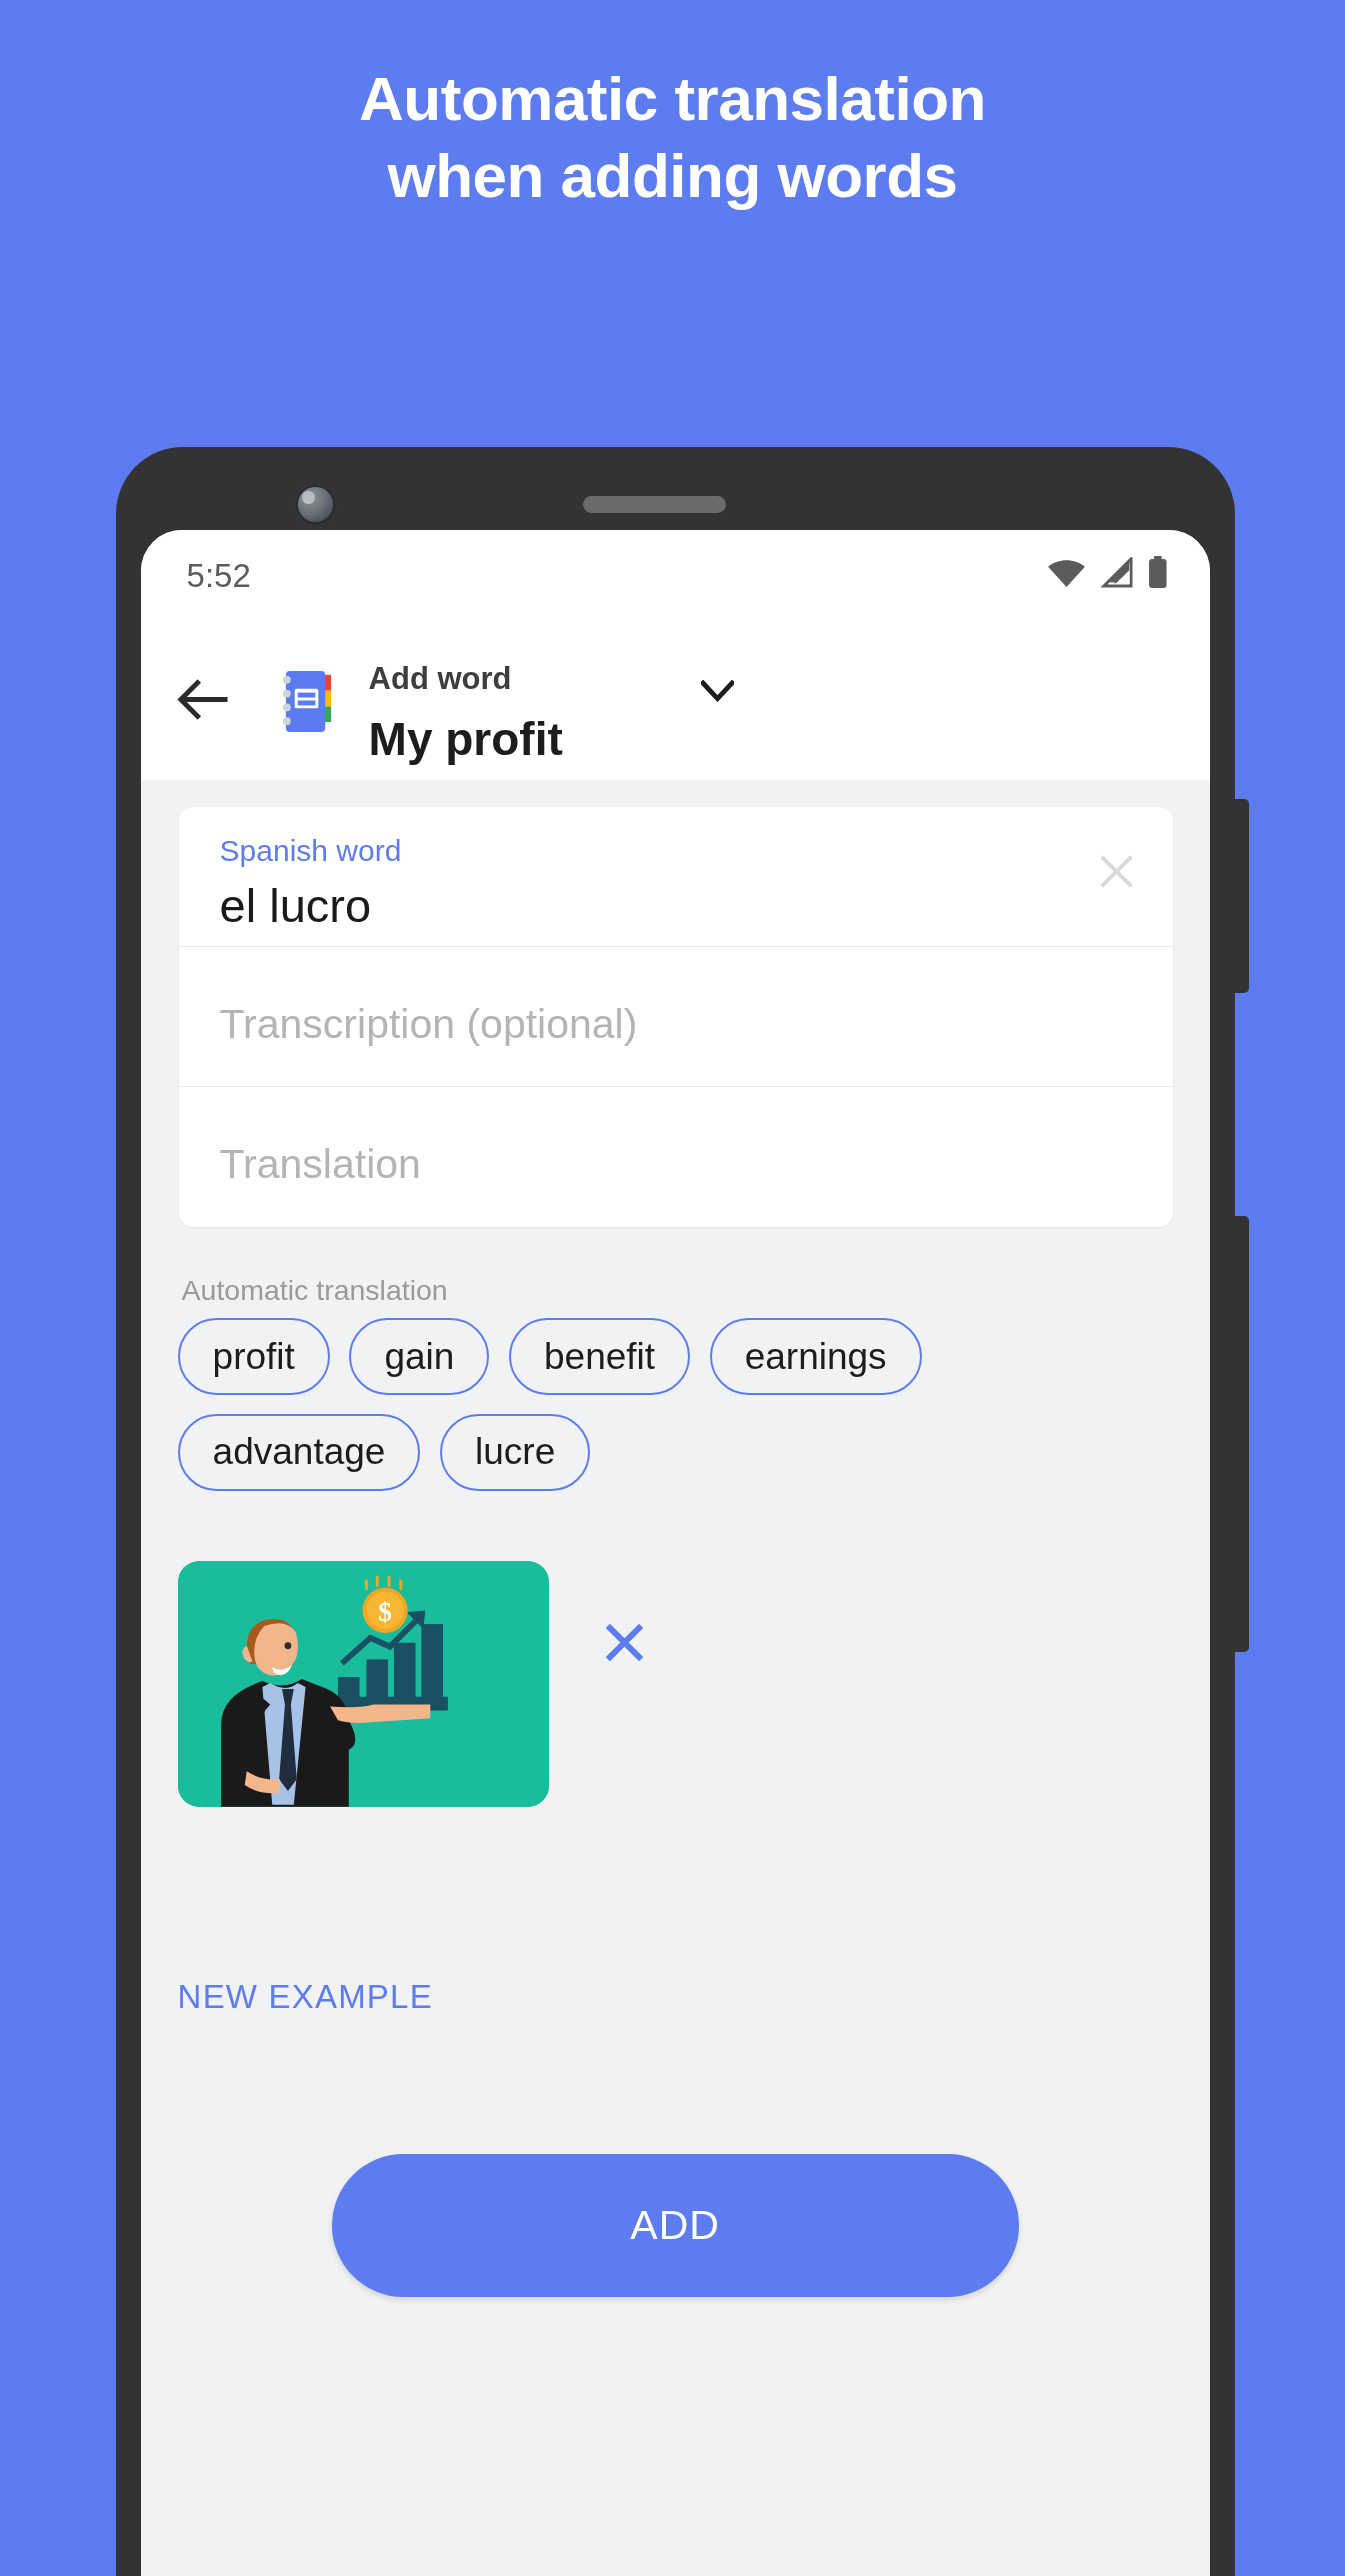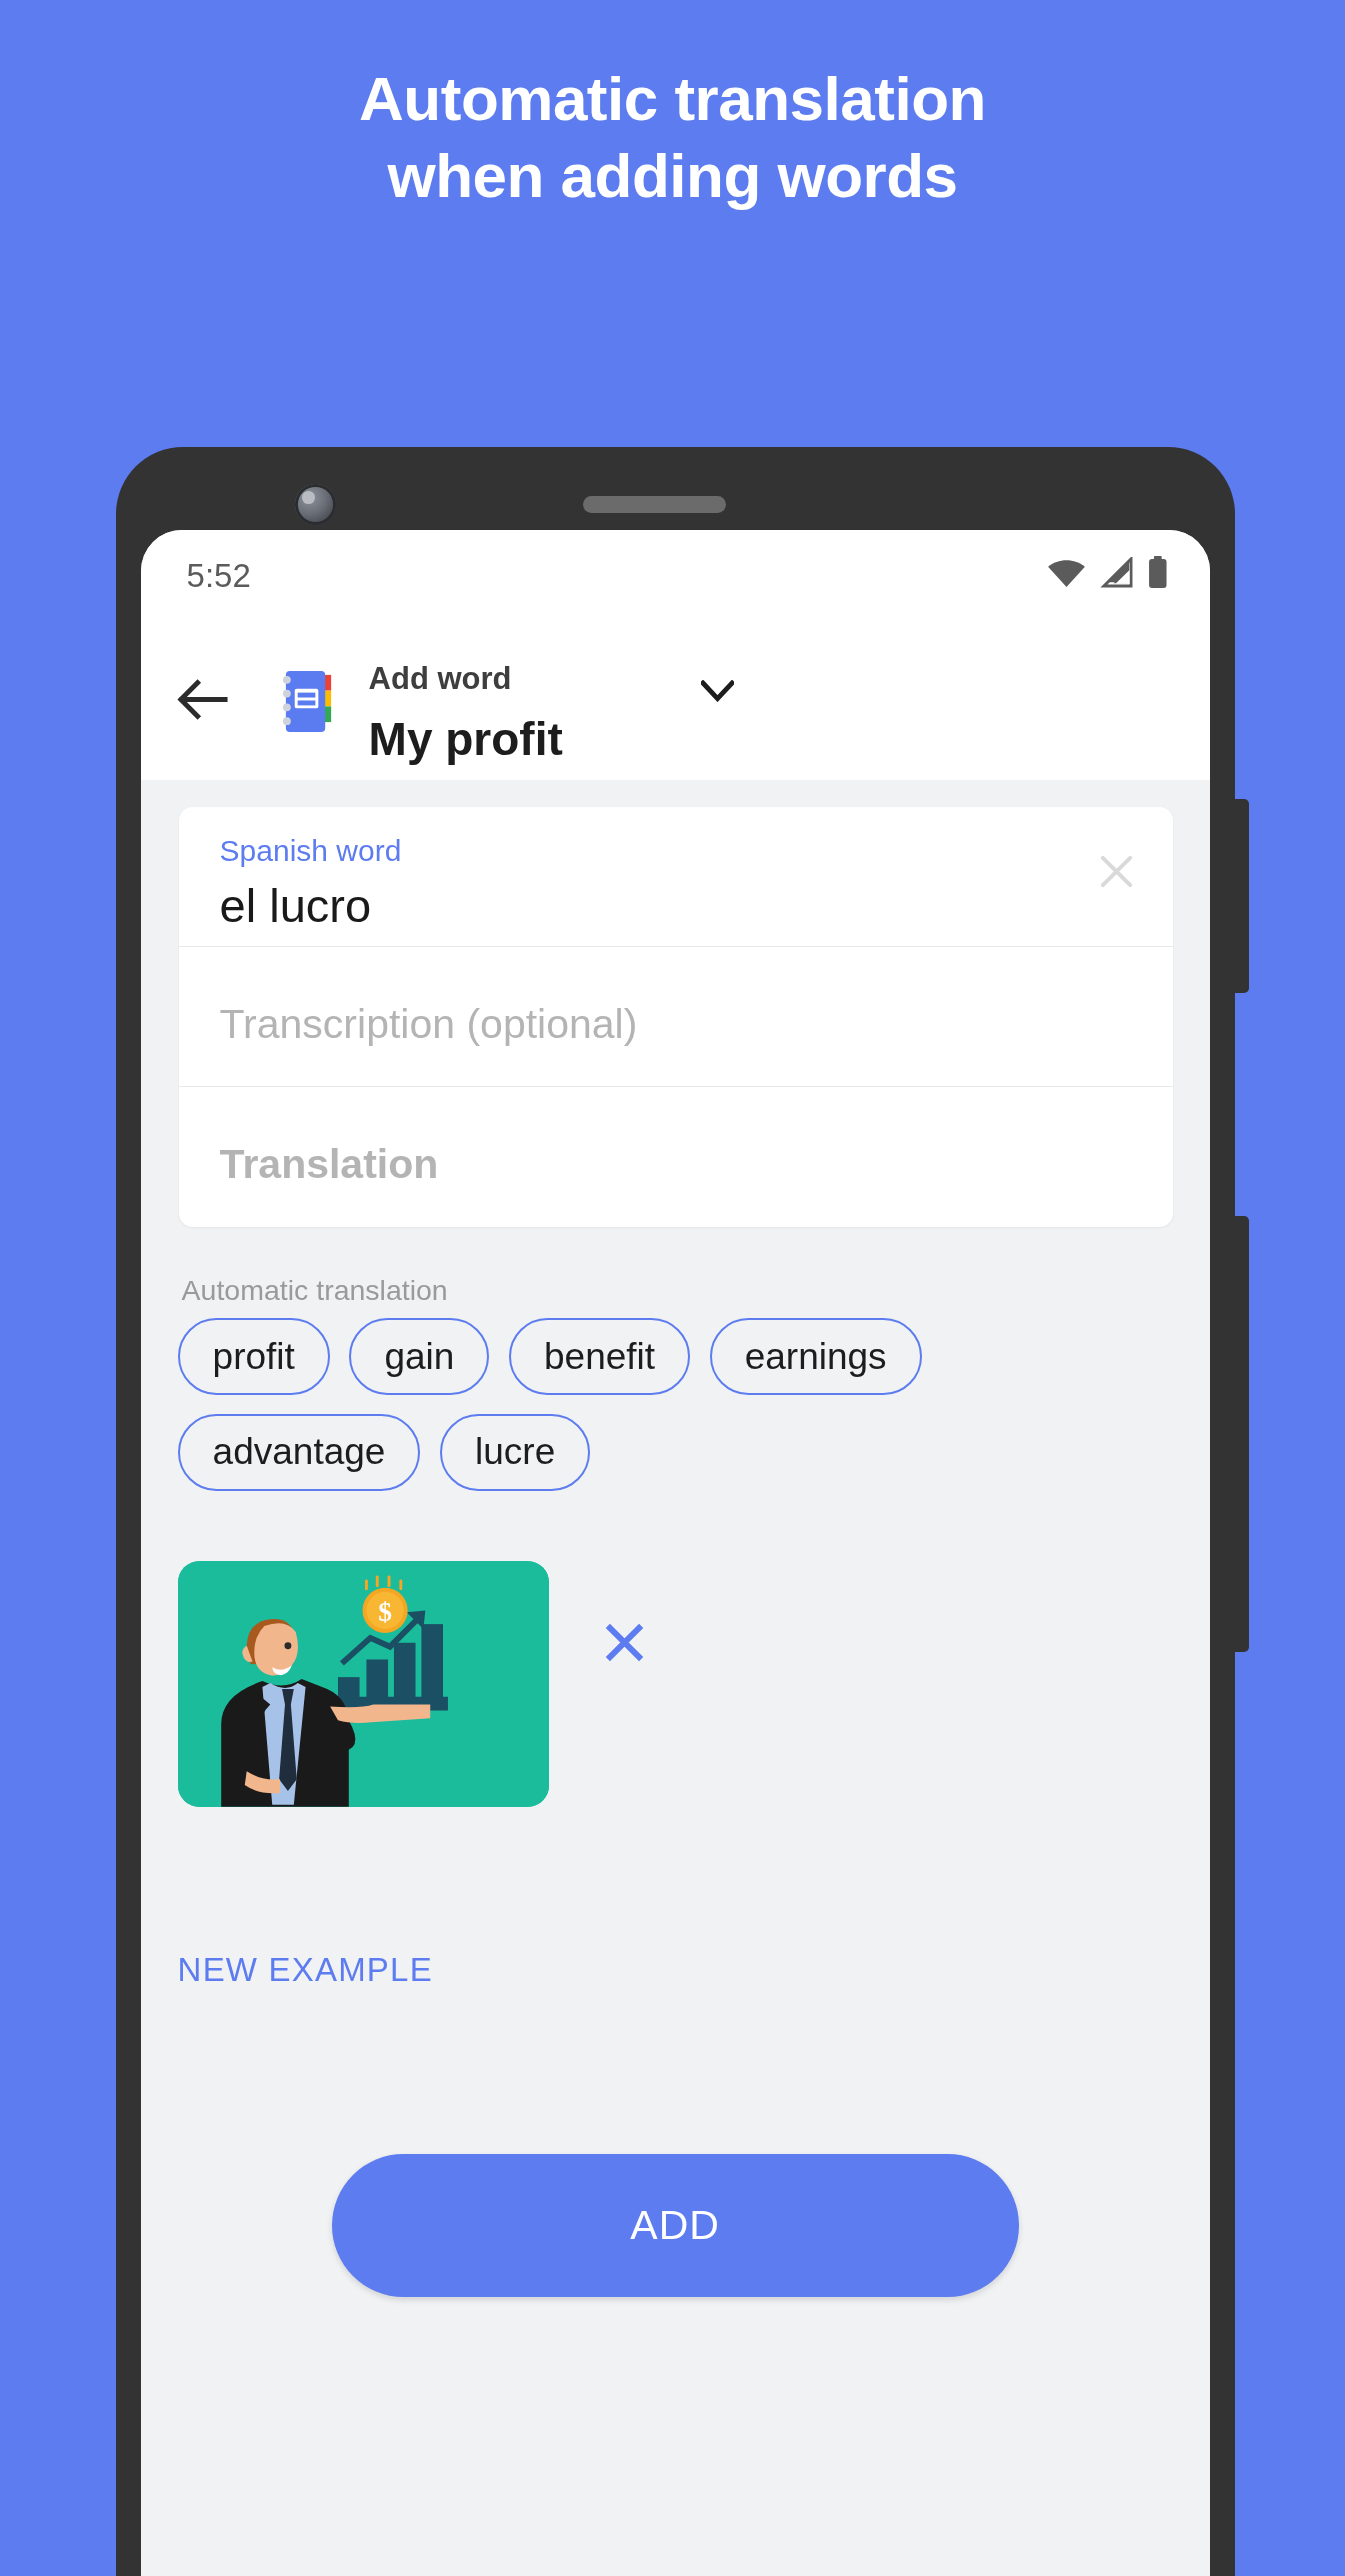--- a/index.html
+++ b/index.html
@@ -150,21 +150,21 @@
     background: #ffffff;
     border-radius: 13.7px;
     box-shadow: 0 1px 2.9px rgba(0,0,0,0.06);
   }
   .field {
     position: relative;
     height: 140px;
     border-bottom: 1px solid #e8e8e8;
     padding: 0 41px;
   }
-  .field:last-child { border-bottom: none; font-weight: bold; }
+  .field:last-child { border-bottom: none; }
   .field-label {
     position: absolute;
     left: 41px; top: 27.5px;
     font-size: 30px;
     color: #5c7cf0;
   }
   .field-value {
     position: absolute;
     left: 41px; top: 71px;
     font-size: 47px;
@@ -227,21 +227,21 @@
     overflow: hidden;
   }
   .example-remove {
     position: absolute;
     left: 422px; top: 57px;
     width: 49px; height: 49px;
   }
 
   .new-example {
     position: absolute;
-    left: 37px; top: 1171px;
+    left: 37px; top: 1198px;
     font-size: 33px;
     letter-spacing: 1.2px;
     color: #5c7cf0;
   }
 
   .add-btn {
     position: absolute;
     left: 191px; top: 1374px;
     width: 687px; height: 143px;
     border-radius: 72px;

